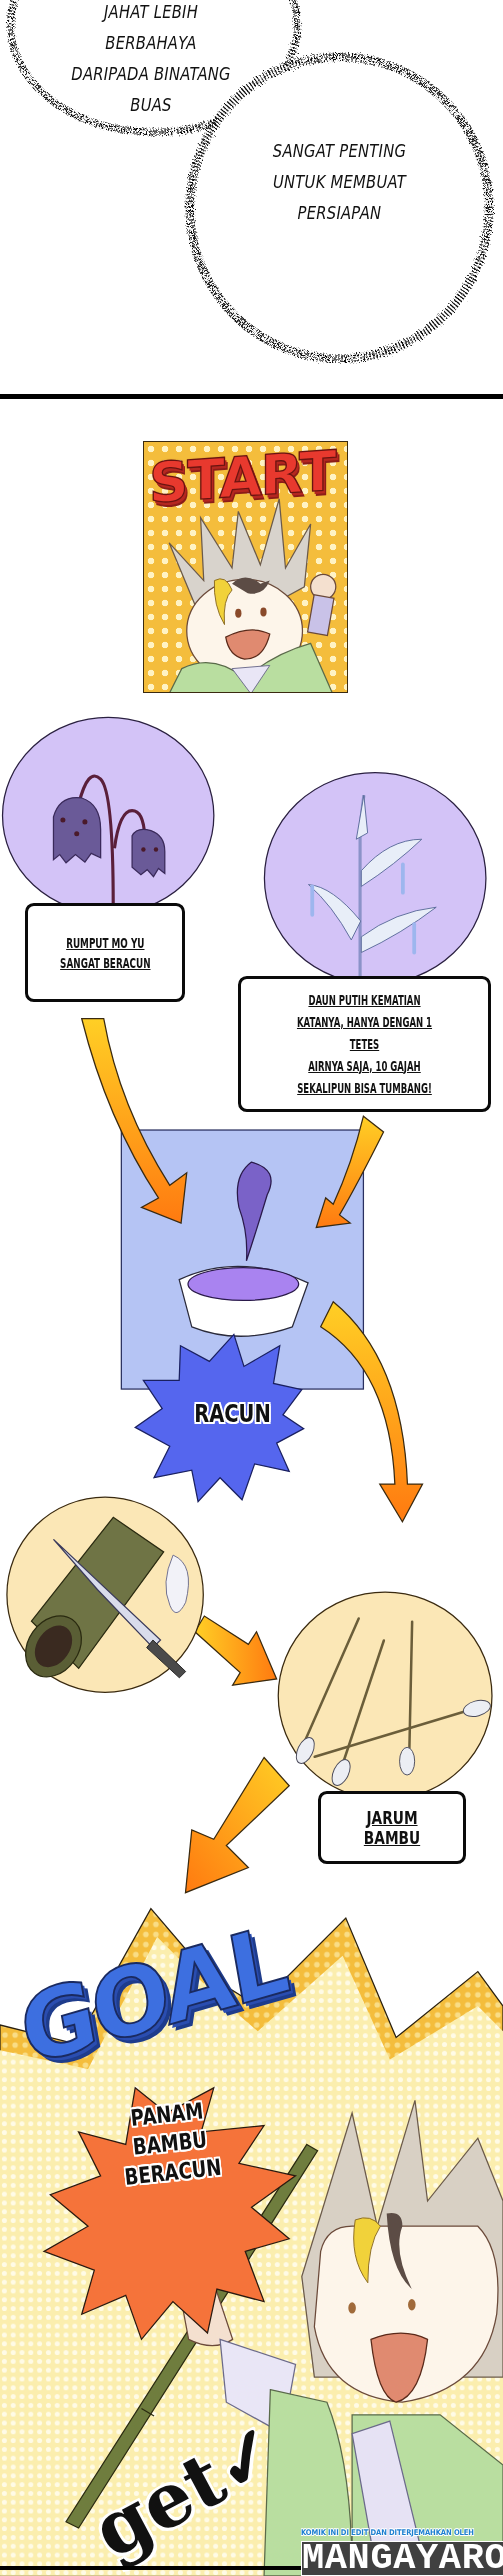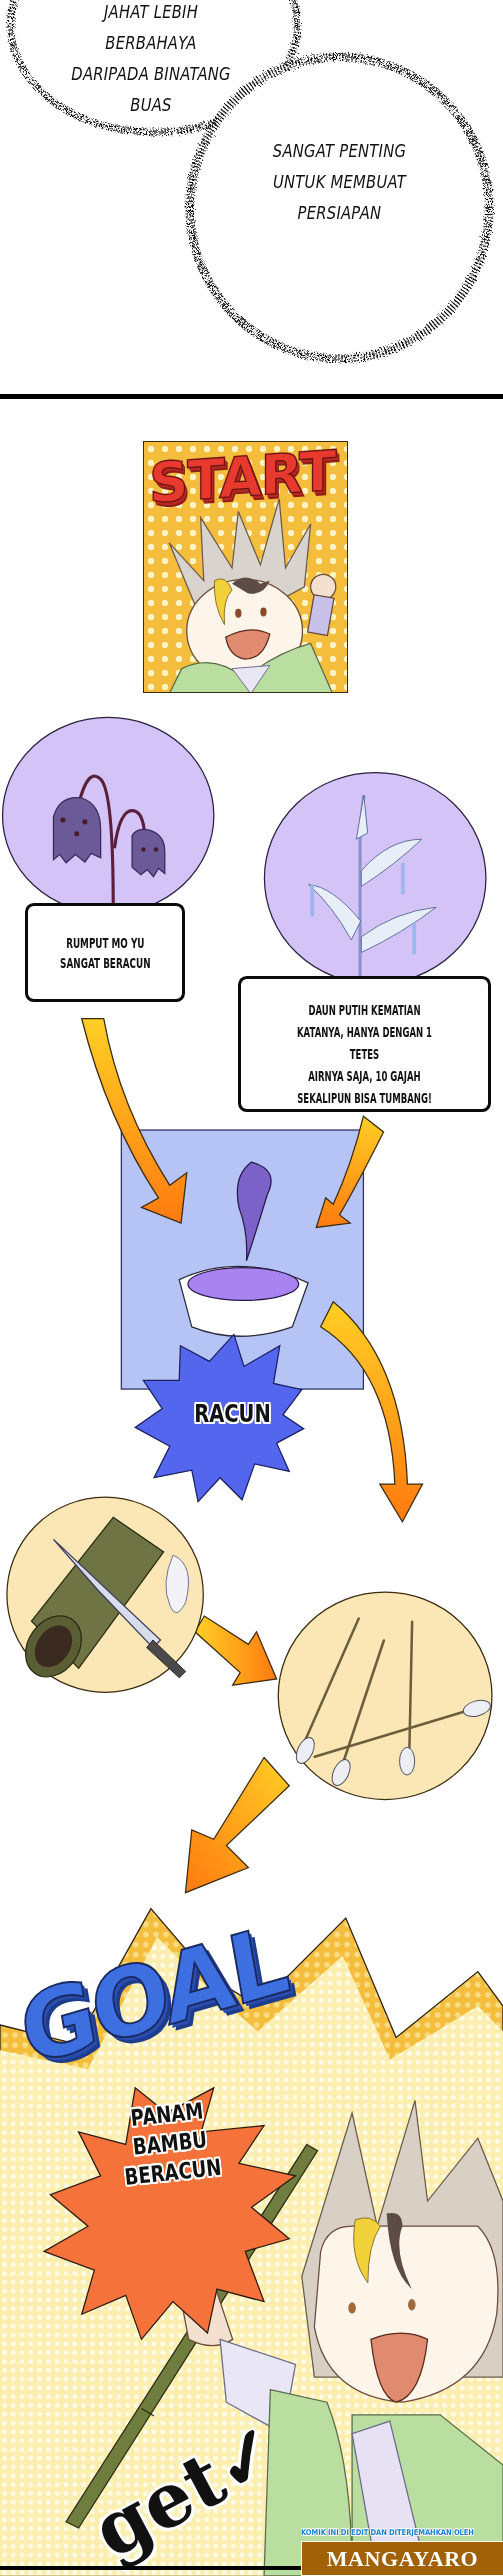--- a/index.html
+++ b/index.html
@@ -9,21 +9,21 @@
   svg.layer { position: absolute; left: 0; top: 0; }
   .bubble-text {
     position: absolute; text-align: center; color: #111;
     font-family: "DejaVu Sans", sans-serif; font-style: italic;
     font-weight: 400; font-size: 18px; line-height: 31px; letter-spacing: 0.3px;
     transform: scaleX(0.82); transform-origin: center;
   }
   .label-box {
     position: absolute; background: #fff; border: 3.1px solid #0a0a0a; border-radius: 8.8px;
     display: flex; align-items: center; justify-content: center; text-align: center;
-    font-family: "DejaVu Sans", sans-serif; font-weight: 700; color: #111;
+    font-family: "DejaVu Sans", sans-serif; font-weight: 700; color: #111; text-decoration: underline;
   }
   .label-box span { display: block; transform: scaleX(0.78); }
   .outlined {
     font-family: "DejaVu Sans", sans-serif; font-weight: 700; color: #111;
     text-shadow: -1.9px -1.9px 0 #fff, 1.9px -1.9px 0 #fff, -1.9px 1.9px 0 #fff, 1.9px 1.9px 0 #fff,
                  0 1.9px 0 #fff, 1.9px 0 0 #fff, -1.9px 0 0 #fff, 0 -1.9px 0 #fff;
   }
   .dots-yellow {
     background-color: #f4bd3c;
     background-image: radial-gradient(circle, #fff3c4 32%, transparent 36%);
@@ -112,21 +112,21 @@
     <ellipse cx="218" cy="172" rx="176" ry="168" fill="#d3c3f7" stroke="#2a2040" stroke-width="2"></ellipse>
     <path d="M194 345 L194 90 L200 40" stroke="#8b93c8" stroke-width="5" fill="none"></path>
     <path d="M200 40 L188 110 L206 100 Z" fill="#e8eef8" stroke="#5a6a9a" stroke-width="1.5"></path>
     <path d="M196 160 Q240 110 292 110 Q250 150 196 185 Z" fill="#e8eef8" stroke="#5a6a9a" stroke-width="1.5"></path>
     <path d="M195 240 Q150 185 112 182 Q150 215 180 270 Z" fill="#e8eef8" stroke="#5a6a9a" stroke-width="1.5"></path>
     <path d="M196 265 Q250 225 315 218 Q260 260 196 290 Z" fill="#e8eef8" stroke="#5a6a9a" stroke-width="1.5"></path>
     <path d="M118 185 L118 230" stroke="#9db6ee" stroke-width="6" stroke-linecap="round"></path>
     <path d="M262 150 L262 195" stroke="#9db6ee" stroke-width="6" stroke-linecap="round"></path>
     <path d="M280 245 L280 290" stroke="#9db6ee" stroke-width="6" stroke-linecap="round"></path>
   </svg>
-  <div class="label-box" style="left:0;top:206px;width:253px;height:136px;font-size:14px;line-height:22px;align-items:flex-end;">
+  <div class="label-box" style="left:0;top:206px;width:253px;height:136px;font-size:14px;line-height:22px;">
     <span>
       <span>DAUN PUTIH KEMATIAN</span>
       <span>KATANYA, HANYA DENGAN 1 TETES</span>
       <span>AIRNYA SAJA, 10 GAJAH</span>
       <span>SEKALIPUN BISA TUMBANG!</span>
     </span>
   </div>
 </div>
 
 <svg class="layer" width="503" height="1918" viewBox="0 0 800 3050" style="pointer-events:none;">
@@ -188,20 +188,23 @@
       <line x1="170" y1="80" x2="100" y2="290"></line>
       <line x1="325" y1="185" x2="60" y2="265"></line>
     </g>
     <g fill="#eceef4" stroke="#4a4a5a" stroke-width="1.5">
       <ellipse cx="45" cy="255" rx="12" ry="22" transform="rotate(25 45 255)"></ellipse>
       <ellipse cx="102" cy="290" rx="12" ry="22" transform="rotate(25 102 290)"></ellipse>
       <ellipse cx="207" cy="272" rx="12" ry="22"></ellipse>
       <ellipse cx="318" cy="188" rx="22" ry="12" transform="rotate(-15 318 188)"></ellipse>
     </g>
   </svg>
+  <div class="label-box" style="left:41px;top:201px;width:148px;height:73px;font-size:17.6px;">
+    <span>JARUM BAMBU</span>
+  </div>
 </div>
 
 <div class="abs" style="left:0;top:1899px;width:503px;height:677px;overflow:hidden;">
   <svg class="layer" width="503" height="677" viewBox="0 0 800 1076">
     <defs>
       <pattern id="halftone" width="14" height="14" patternUnits="userSpaceOnUse">
         <rect width="14" height="14" fill="#fbeeae"></rect>
         <circle cx="7" cy="7" r="4" fill="#fffbe6"></circle>
       </pattern>
       <pattern id="halftone2" width="16" height="16" patternUnits="userSpaceOnUse">
@@ -246,15 +249,15 @@
 
   <div class="abs" style="left:88px;top:547px;transform:rotate(-28deg);font-family:'DejaVu Serif',serif;font-weight:700;font-size:75px;color:#111;text-shadow:-2.5px -2.5px 0 #fff,2.5px -2.5px 0 #fff,-2.5px 2.5px 0 #fff,2.5px 2.5px 0 #fff;">
     <span>get</span><span>✓</span>
   </div>
 
   <div class="abs" style="left:0;top:667px;width:503px;height:3.8px;background:#000;"></div>
 </div>
 
 <div class="abs" style="left:301px;top:2528px;width:203px;height:60px;">
   <div style="font-family:'DejaVu Sans',sans-serif;font-weight:700;font-size:7.9px;color:#1d7fd0;letter-spacing:-0.1px;white-space:nowrap;text-shadow:-0.6px -0.6px 0 #fff,0.6px -0.6px 0 #fff,-0.6px 0.6px 0 #fff,0.6px 0.6px 0 #fff;transform:scaleX(0.86);transform-origin:left;">KOMIK INI DI EDIT DAN DITERJEMAHKAN OLEH</div>
-  <div style="margin-top:3.8px;background:#a16207;color:#fff;font-family:Liberation Serif, serif;font-weight:900;font-size:22px;line-height:33px;text-align:center;letter-spacing:0.6px;border:1.3px solid #fff;">MANGAYARO</div>
+  <div style="margin-top:3.8px;background:#404040;color:#fff;font-family:Liberation Mono, monospace;font-weight:900;font-size:37px;line-height:33px;text-align:center;letter-spacing:0.6px;border:1.3px solid #fff;">MANGAYARO</div>
 </div>
 
 
 </body></html>

